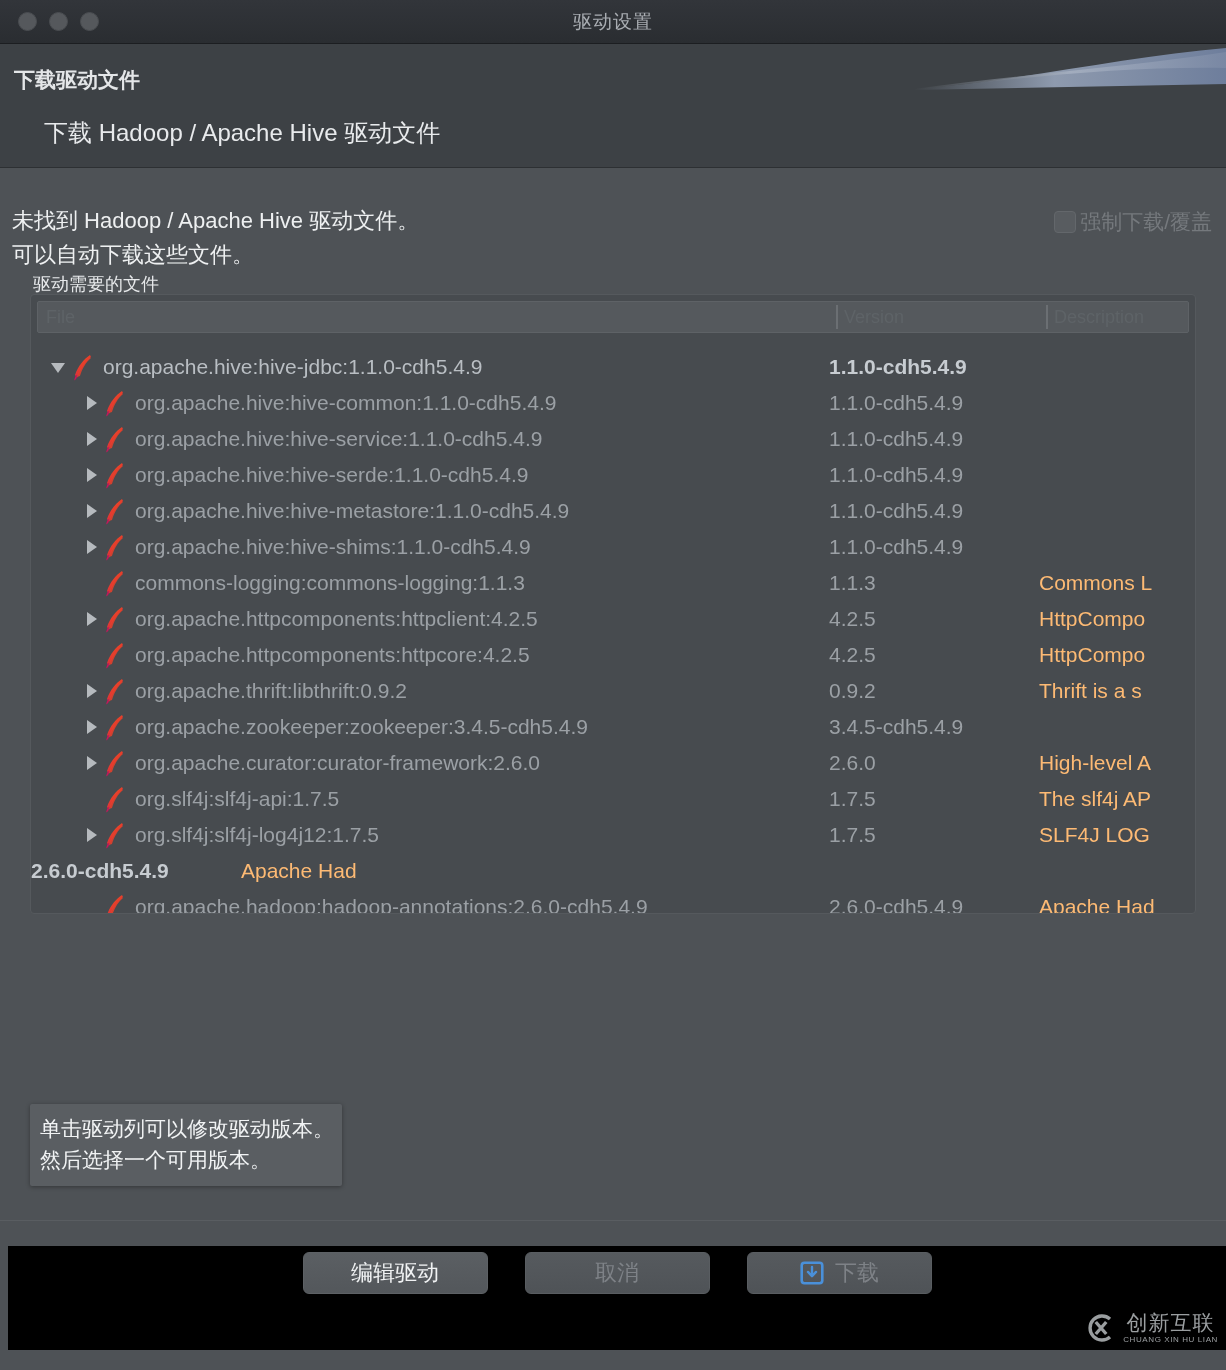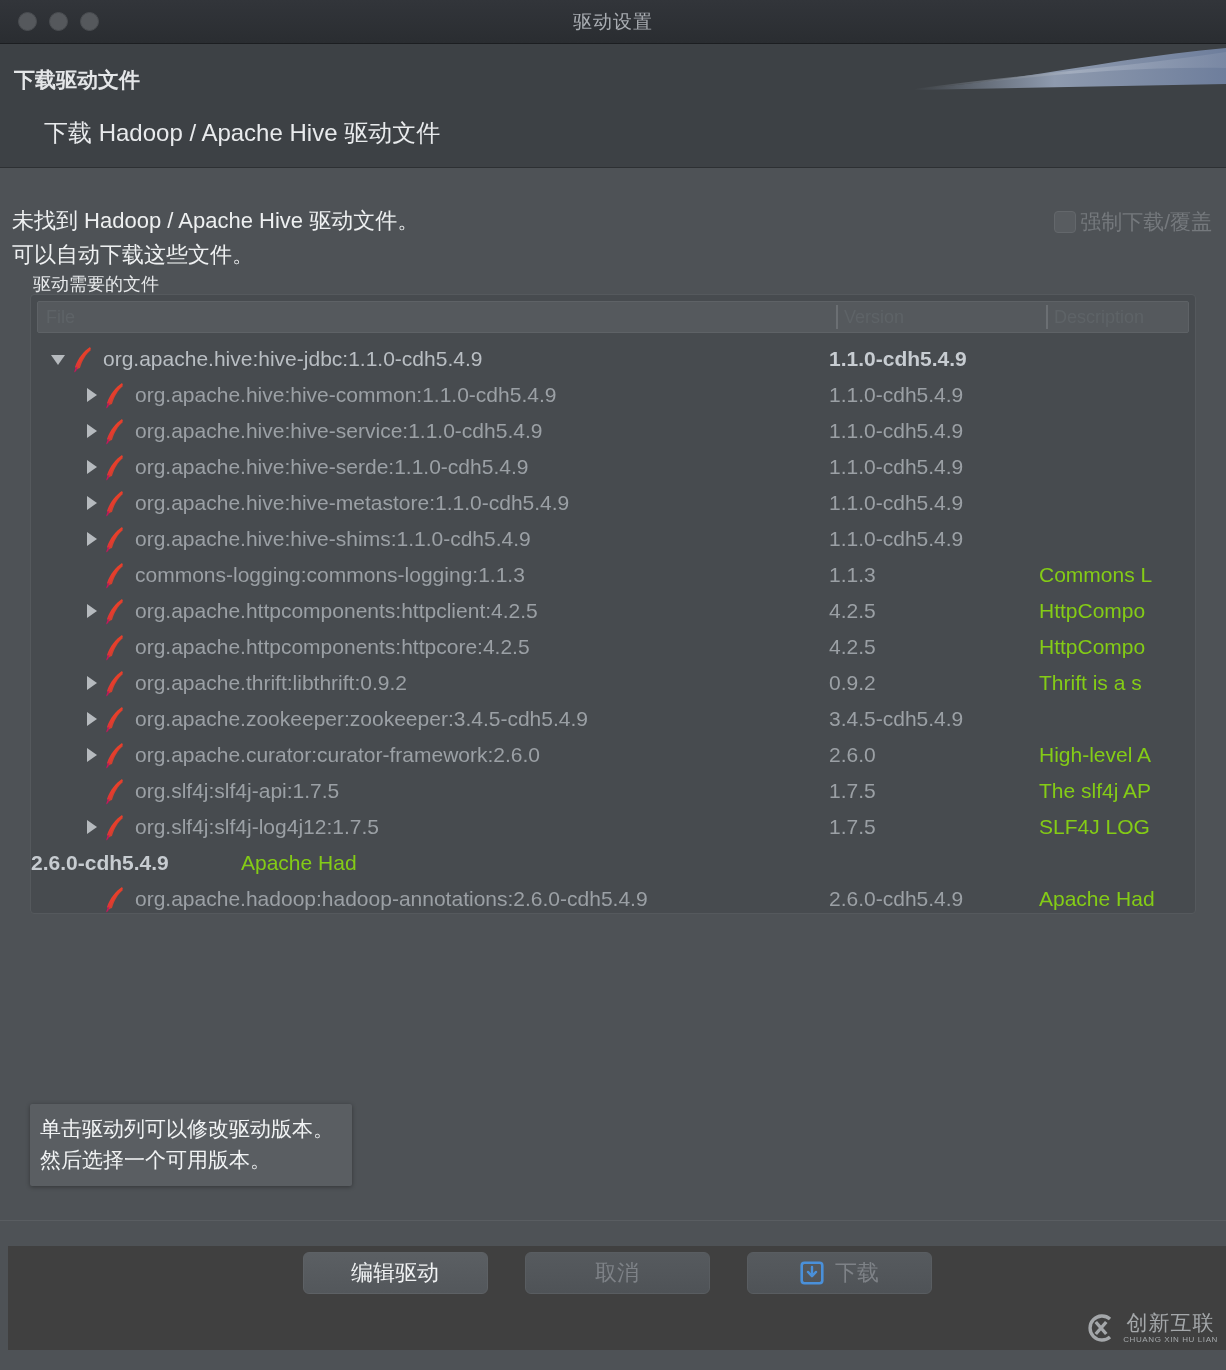--- a/index.html
+++ b/index.html
@@ -145,21 +145,21 @@
     align-items: center;
     overflow: hidden;
     white-space: nowrap;
   }
   .th:first-child { border-left: none; padding-left: 8px; }
   .th-file { width: 798px; }
   .th-version { width: 210px; }
   .th-desc { flex: 1; }
 
   .tree-rows {
-    padding-top: 8px;
+    padding-top: 16px;
   }
   .trow {
     display: flex;
     align-items: center;
     height: 36px;
     font-size: 21px;
     color: #9ba0a5;
     white-space: nowrap;
   }
   .trow.bold .cell-version { color: #c7ccd1; font-weight: bold; }
@@ -172,21 +172,21 @@
   }
   .cell-version {
     width: 210px;
     overflow: hidden;
     padding-right: 8px;
   }
   .cell-desc {
     flex: 1;
     overflow: hidden;
     text-overflow: clip;
-    color: #84cc16;
+    color: #fdba74;
   }
   .twisty {
     width: 22px; height: 22px;
     flex: 0 0 22px;
     position: relative;
   }
   .twisty.closed::after {
     content: "";
     position: absolute; left: 6px; top: 4px;
     border-left: 10px solid #b6babe;
@@ -209,21 +209,21 @@
   .indent1 { padding-left: 50px; }
 
   
   .tooltip {
     position: absolute;
     left: 30px; top: 916px;
     background: #5a5e62;
     color: #f1f3f4;
     font-size: 21px;
     line-height: 31px;
-    padding: 9px 18px 11px 10px;
+    padding: 9px 8px 11px 10px;
     border-radius: 2px;
     box-shadow: 0 1px 4px rgba(0,0,0,.35);
   }
 
   .divider {
     position: absolute;
     left: 0; right: 0;
     height: 1px;
     background: #595d61;
   }
@@ -252,21 +252,21 @@
     color: #eef0f1;
     white-space: nowrap;
     overflow: hidden;
   }
 
   
   .footer {
     position: absolute;
     left: 8px; right: 0; bottom: 0;
     height: 104px;
-    background: #404040;
+    background: #000000;
   }
   .footer-inner {
     position: absolute;
     left: 0; right: 0; top: 6px;
     display: flex;
     justify-content: center;
     gap: 37px;
   }
   .btn {
     width: 185px; height: 42px;

